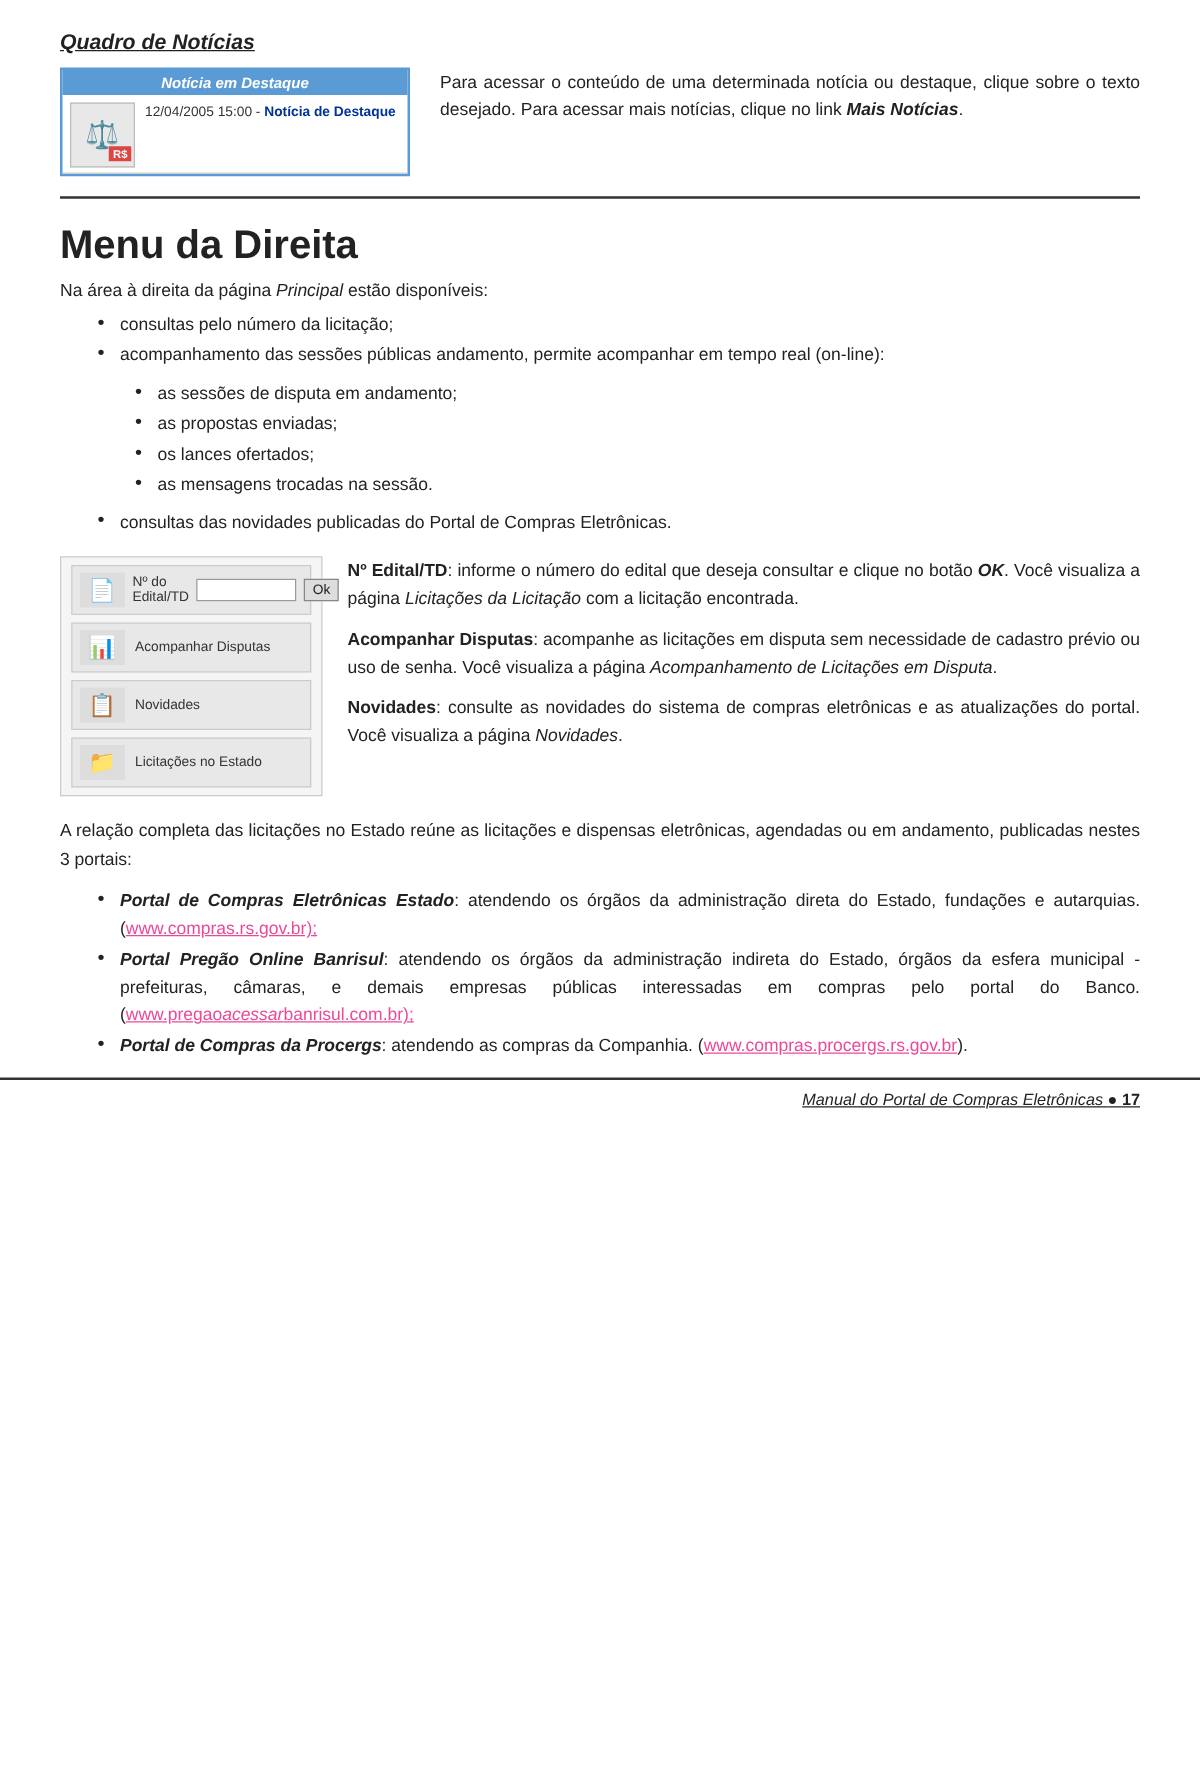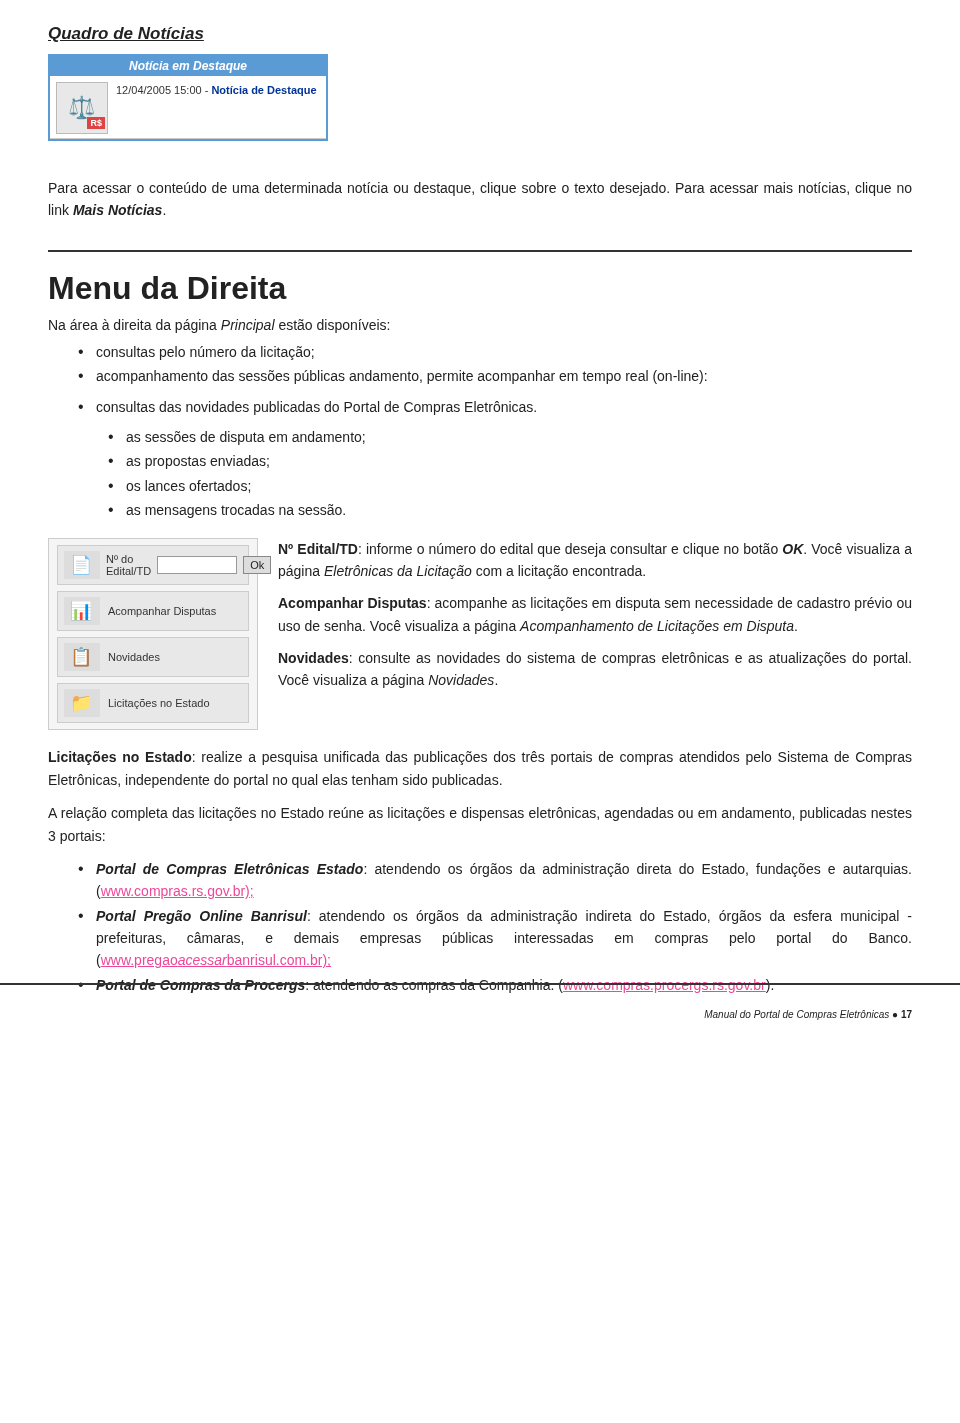--- a/index.html
+++ b/index.html
@@ -22,24 +22,23 @@
     .section-title {
       font-size: 17px;
       font-weight: bold;
       font-style: italic;
       text-decoration: underline;
       margin-bottom: 10px;
     }
 
     .top-section {
       display: flex;
-      gap: 36px;
+      gap: 24px;
       align-items: flex-start;
-      margin-bottom: 28px;
-      flex-direction: column;
+      margin-bottom: 16px;
     }
 
     .news-box {
       border: 2px solid #5b9bd5;
       min-width: 280px;
       width: 280px;
       background: #fff;
     }
 
     .news-box-header {
@@ -298,25 +297,26 @@
       text-decoration: underline;
     }
 
     
     .page-footer {
       position: absolute;
       bottom: 0;
       left: 0;
       right: 0;
       border-top: 2px solid #333;
-      padding: 24px 48px;
+      padding: 8px 48px;
       display: flex;
       justify-content: flex-end;
-      font-size: 10px;
-      font-style: italic;
+      font-size: 13px;
+      font-style: italic;
+      text-decoration: underline;
     }
 
     .footer-text strong {
       font-weight: bold;
       font-style: normal;
     }
 
     .footer-page {
       font-weight: bold;
     }
@@ -356,31 +356,31 @@
 
   <p class="menu-intro">
     <span>Na área à direita da página </span><em><span>Principal</span></em><span> estão disponíveis:</span>
   </p>
 
   <ul class="bullet-list">
     <li>consultas pelo número da licitação;</li>
     <li>acompanhamento das sessões públicas andamento, permite acompanhar em tempo real (on-line):</li>
   </ul>
 
-  <ul class="bullet-list">
-    <li>consultas das novidades publicadas do Portal de Compras Eletrônicas.</li>
-  </ul>
-
   <ul class="bullet-list" style="margin-left: 60px;">
     <li>as sessões de disputa em andamento;</li>
     <li>as propostas enviadas;</li>
     <li>os lances ofertados;</li>
     <li>as mensagens trocadas na sessão.</li>
   </ul>
 
+  <ul class="bullet-list">
+    <li>consultas das novidades publicadas do Portal de Compras Eletrônicas.</li>
+  </ul>
+
   <div class="mid-section">
 
     <div class="left-image-box">
 
       <div class="input-field-row">
         <div class="menu-img-icon">📄</div>
         <div class="input-label">Nº do Edital/TD</div>
         <input class="input-sim" type="text" value="" style="">
         <div class="ok-btn">Ok</div>
       </div>
@@ -397,37 +397,34 @@
 
       <div class="menu-image-item">
         <div class="menu-img-icon">📁</div>
         <div class="menu-img-label">Licitações no Estado</div>
       </div>
 
     </div>
 
     <div class="right-desc">
       <p>
-        <strong>Nº Edital/TD</strong><span>: informe o número do edital que deseja consultar e clique no botão </span><em><strong>OK</strong></em><span>. Você visualiza a página </span><em><span>Eletrônicas da Licitação</span></em><span> com a licitação encontrada.</span>
+        <strong>Nº Edital/TD</strong><span>: informe o número do edital que deseja consultar e clique no botão </span><em><strong>OK</strong></em><span>. Você visualiza a página </span><em><span>Licitações da Licitação</span></em><span> com a licitação encontrada.</span>
       </p>
       <p>
         <strong>Acompanhar Disputas</strong><span>: acompanhe as licitações em disputa sem necessidade de cadastro prévio ou uso de senha. Você visualiza a página </span><em><span>Acompanhamento de Licitações em Disputa</span></em><span>.</span>
       </p>
       <p>
         <strong>Novidades</strong><span>: consulte as novidades do sistema de compras eletrônicas e as atualizações do portal. Você visualiza a página </span><em><span>Novidades</span></em><span>.</span>
       </p>
     </div>
 
   </div>
 
   <div class="bottom-section">
 
-    <p>
-      <strong>Licitações no Estado</strong><span>: realize a pesquisa unificada das publicações dos três portais de compras atendidos pelo Sistema de Compras Eletrônicas, independente do portal no qual elas tenham sido publicadas.</span>
-    </p>
 
     <p>A relação completa das licitações no Estado reúne as licitações e dispensas eletrônicas, agendadas ou em andamento, publicadas nestes 3 portais:</p>
 
     <ul class="bullet-list">
       <li>
         <em><strong>Portal de Compras Eletrônicas Estado</strong></em>: atendendo os órgãos da administração direta do Estado, fundações e autarquias. (<a href="#">www.compras.rs.gov.br);</a>
       </li>
       <li>
         <em><strong>Portal Pregão Online Banrisul</strong></em>: atendendo os órgãos da administração indireta do Estado, órgãos da esfera municipal - prefeituras, câmaras, e demais empresas públicas interessadas em compras pelo portal do Banco. (<a href="#">www.pregao<em>acessar</em>banrisul.com.br);</a>
       </li>

